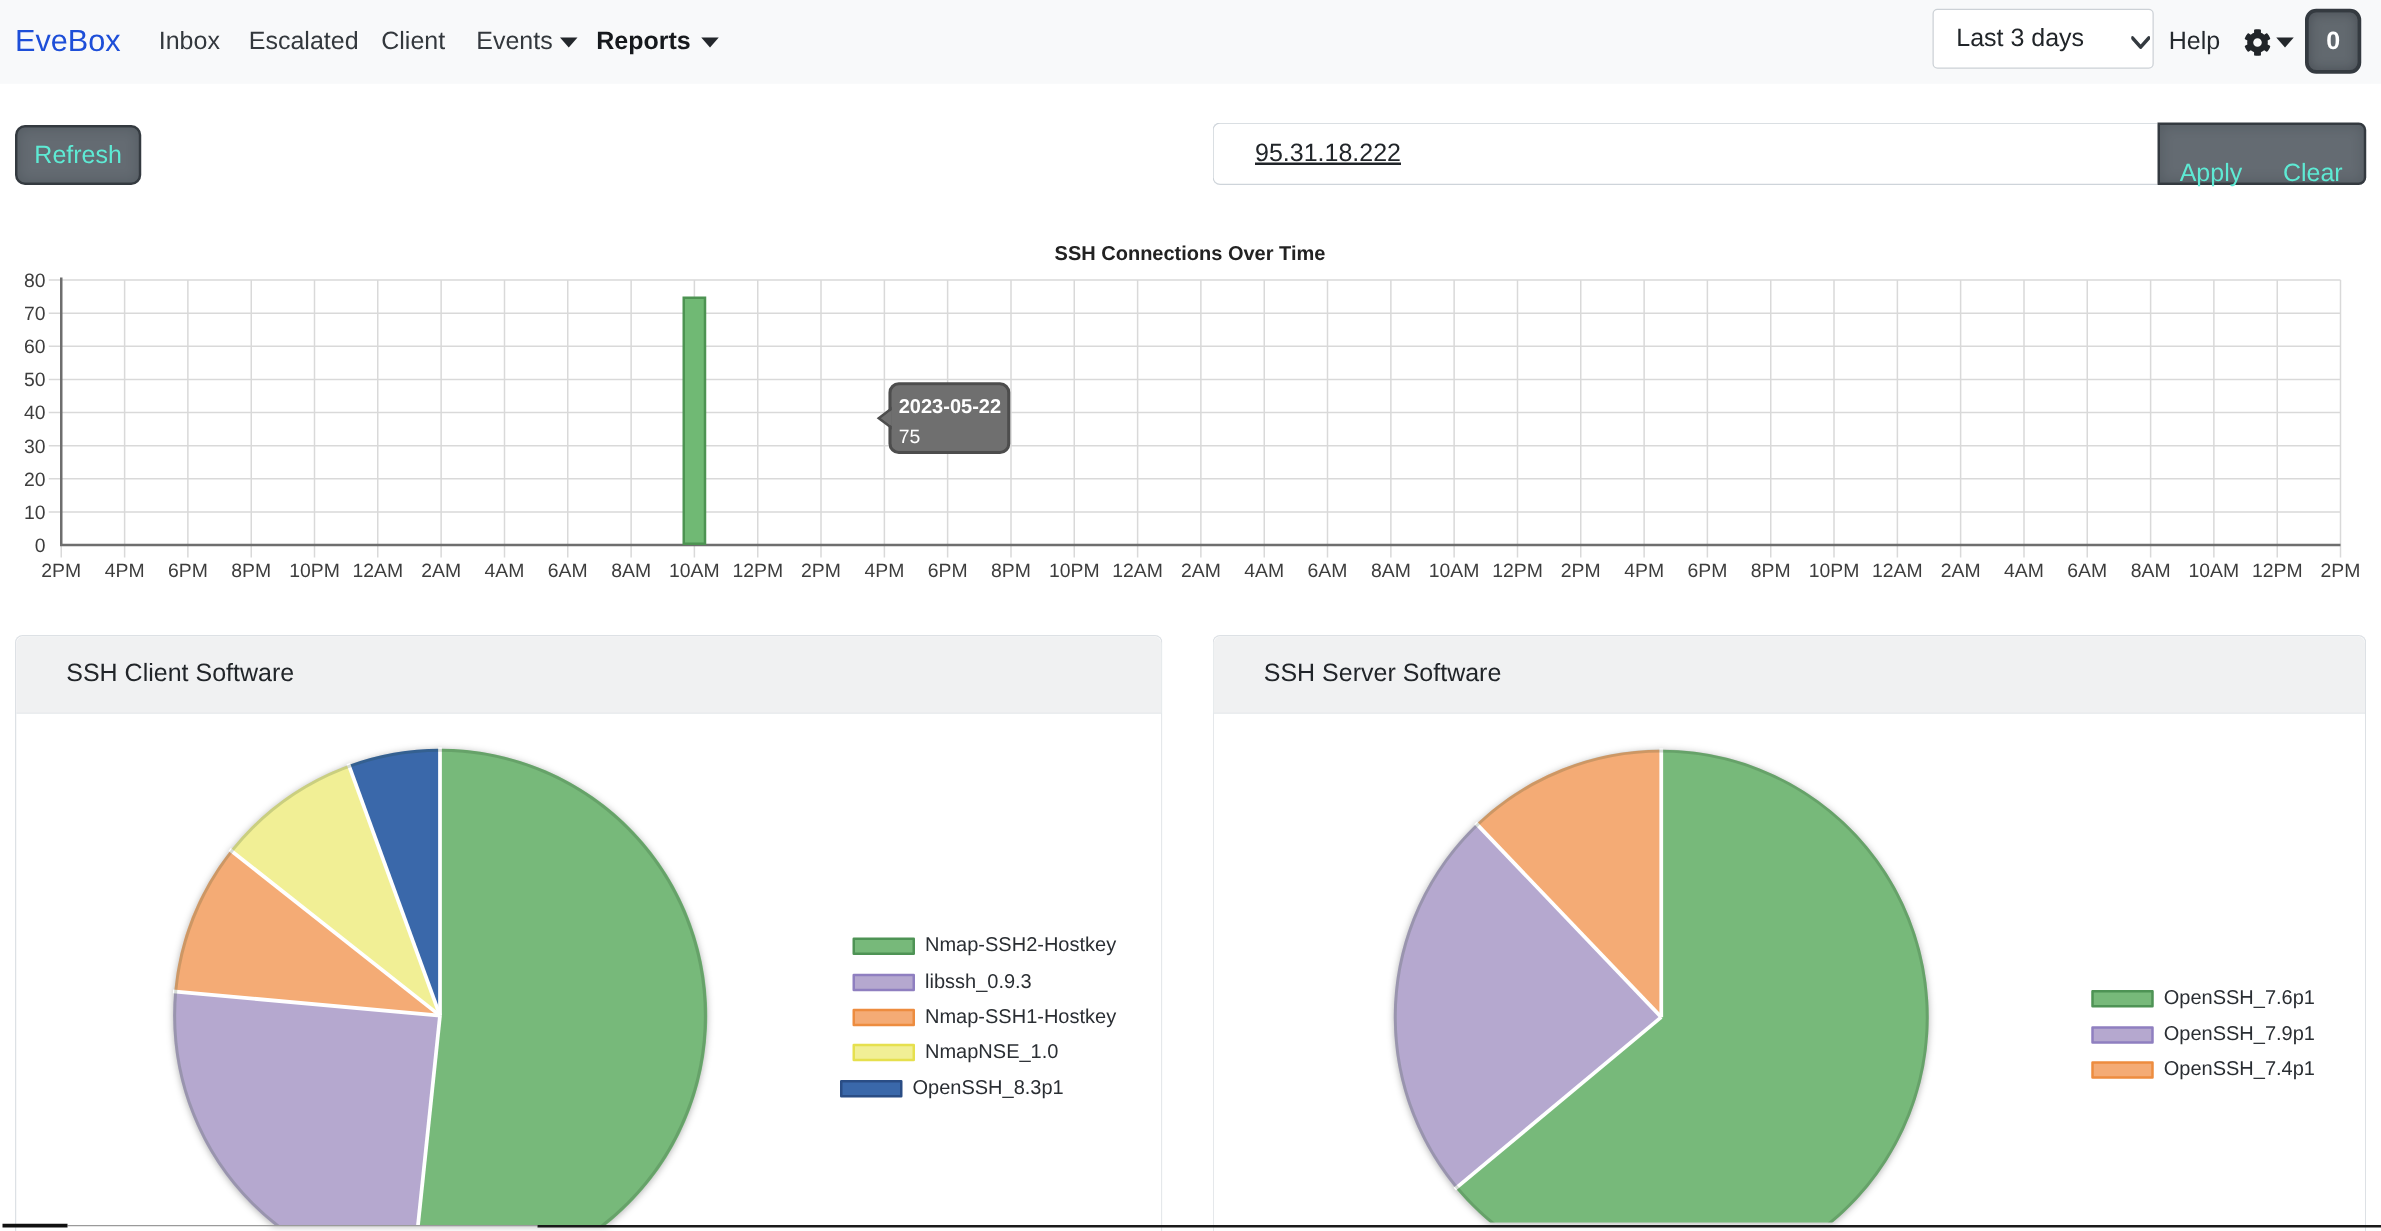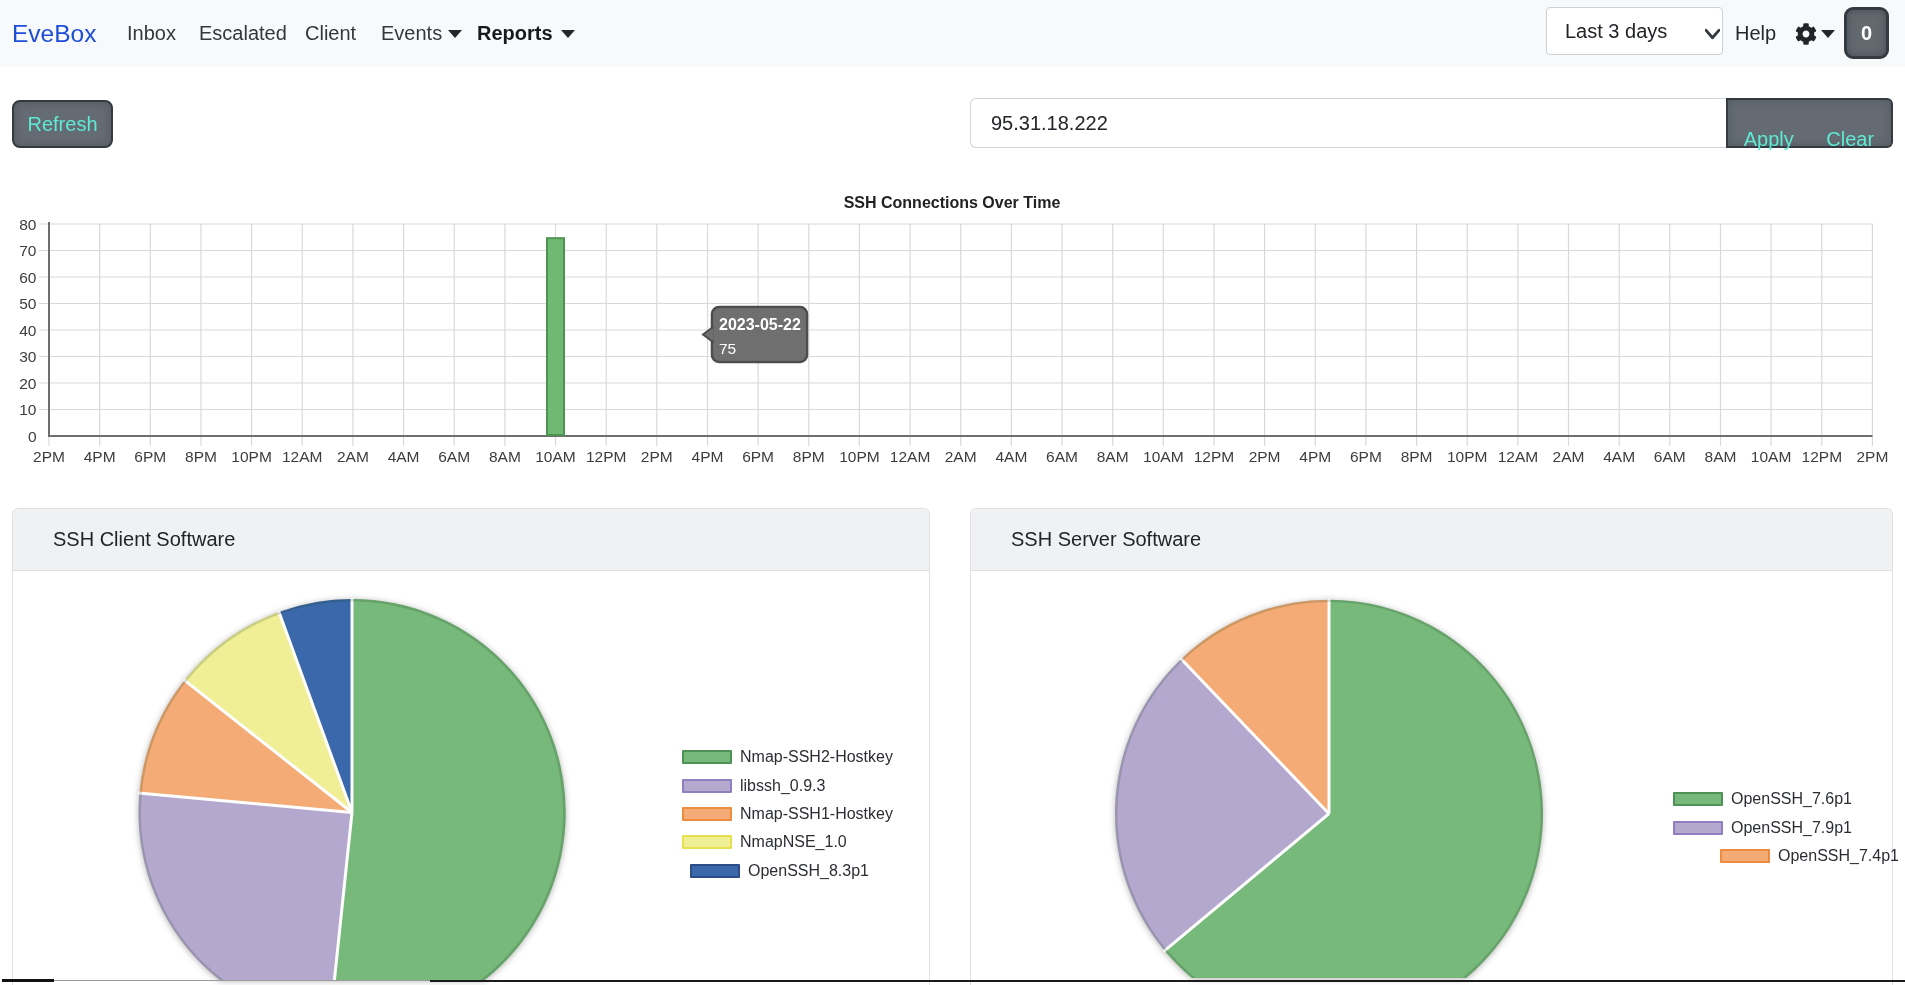--- a/index.html
+++ b/index.html
@@ -27,21 +27,21 @@
   font-size: 20px; font-weight: bold; display: flex; align-items: center; justify-content: center;
   box-shadow: inset 0 0 9px rgba(25,30,36,0.35); }
 
 
 .btn { background: #646b72; border: 2px solid #343a40; color: #5eead4; font-size: 20px;
   box-shadow: inset 0 0 10px rgba(25,30,36,0.22);
   display: flex; align-items: center; justify-content: center; }
 .refresh { position: absolute; left: 12px; top: 100px; width: 101px; height: 48px; border-radius: 8px; }
 .ipt { position: absolute; left: 970px; top: 98px; width: 756px; height: 50px;
   border: 1px solid #ced4da; border-right: none; border-radius: 6px 0 0 6px; background: #fff;
-  font-size: 20px; display: flex; align-items: center; padding-left: 20px; color: #212529; }
+  font-size: 20px; display: flex; align-items: center; padding-left: 33px; color: #212529; text-decoration: underline; }
 .btngroup { position: absolute; left: 1726px; top: 98px; width: 167px; height: 50px;
   border-radius: 0 6px 6px 0; display: flex; }
 .btngroup .half { flex: 1; display: flex; align-items: center; justify-content: center; margin-top: 32px; }
 
 
 .card { position: absolute; top: 508px; height: 477px; background: #fff;
   border: 1px solid #dde1e5; border-radius: 6px 6px 0 0; border-bottom: none; }
 .card .hd { height: 62px; background: #f0f1f2; border-bottom: 1px solid #dde1e5;
   display: flex; align-items: center; padding-left: 40px; font-size: 20px; color: #212529;
   border-radius: 6px 6px 0 0; }
@@ -228,33 +228,33 @@
       <span>libssh_0.9.3</span>
     </div>
   <div class="legrow" style="left:682px;top:804px;">
       <div class="sw" style="background:#f4ab75;border:2px solid #ed8c3f;"></div>
       <span>Nmap-SSH1-Hostkey</span>
     </div>
   <div class="legrow" style="left:682px;top:832px;">
       <div class="sw" style="background:#f1ef95;border:2px solid #e6e04e;"></div>
       <span>NmapNSE_1.0</span>
     </div>
-  <div class="legrow" style="left:690px;top:861px;">
+  <div class="legrow" style="left:672px;top:861px;">
       <div class="sw" style="background:#3a68aa;border:2px solid #2a4d85;"></div>
       <span>OpenSSH_8.3p1</span>
     </div>
   <div class="legrow" style="left:1673px;top:789px;">
       <div class="sw" style="background:#77b97a;border:2px solid #4e9355;"></div>
       <span>OpenSSH_7.6p1</span>
     </div>
   <div class="legrow" style="left:1673px;top:818px;">
       <div class="sw" style="background:#b5a8cf;border:2px solid #8f7fc0;"></div>
       <span>OpenSSH_7.9p1</span>
     </div>
-  <div class="legrow" style="left:1673px;top:846px;margin-left:47px;">
+  <div class="legrow" style="left:1673px;top:846px;">
       <div class="sw" style="background:#f4ab75;border:2px solid #ed8c3f;"></div>
       <span>OpenSSH_7.4p1</span>
     </div>
 </div>
 
 <div class="abs" style="left:2px;top:979px;width:52px;height:3px;background:#111;z-index:10"></div>
 <div class="abs" style="left:54px;top:980px;width:376px;height:1px;background:#9a9a9a;"></div>
 <div class="abs" style="left:430px;top:979.5px;width:1475px;height:2px;background:#1a1a1a;z-index:10"></div>
 
 </body></html>

